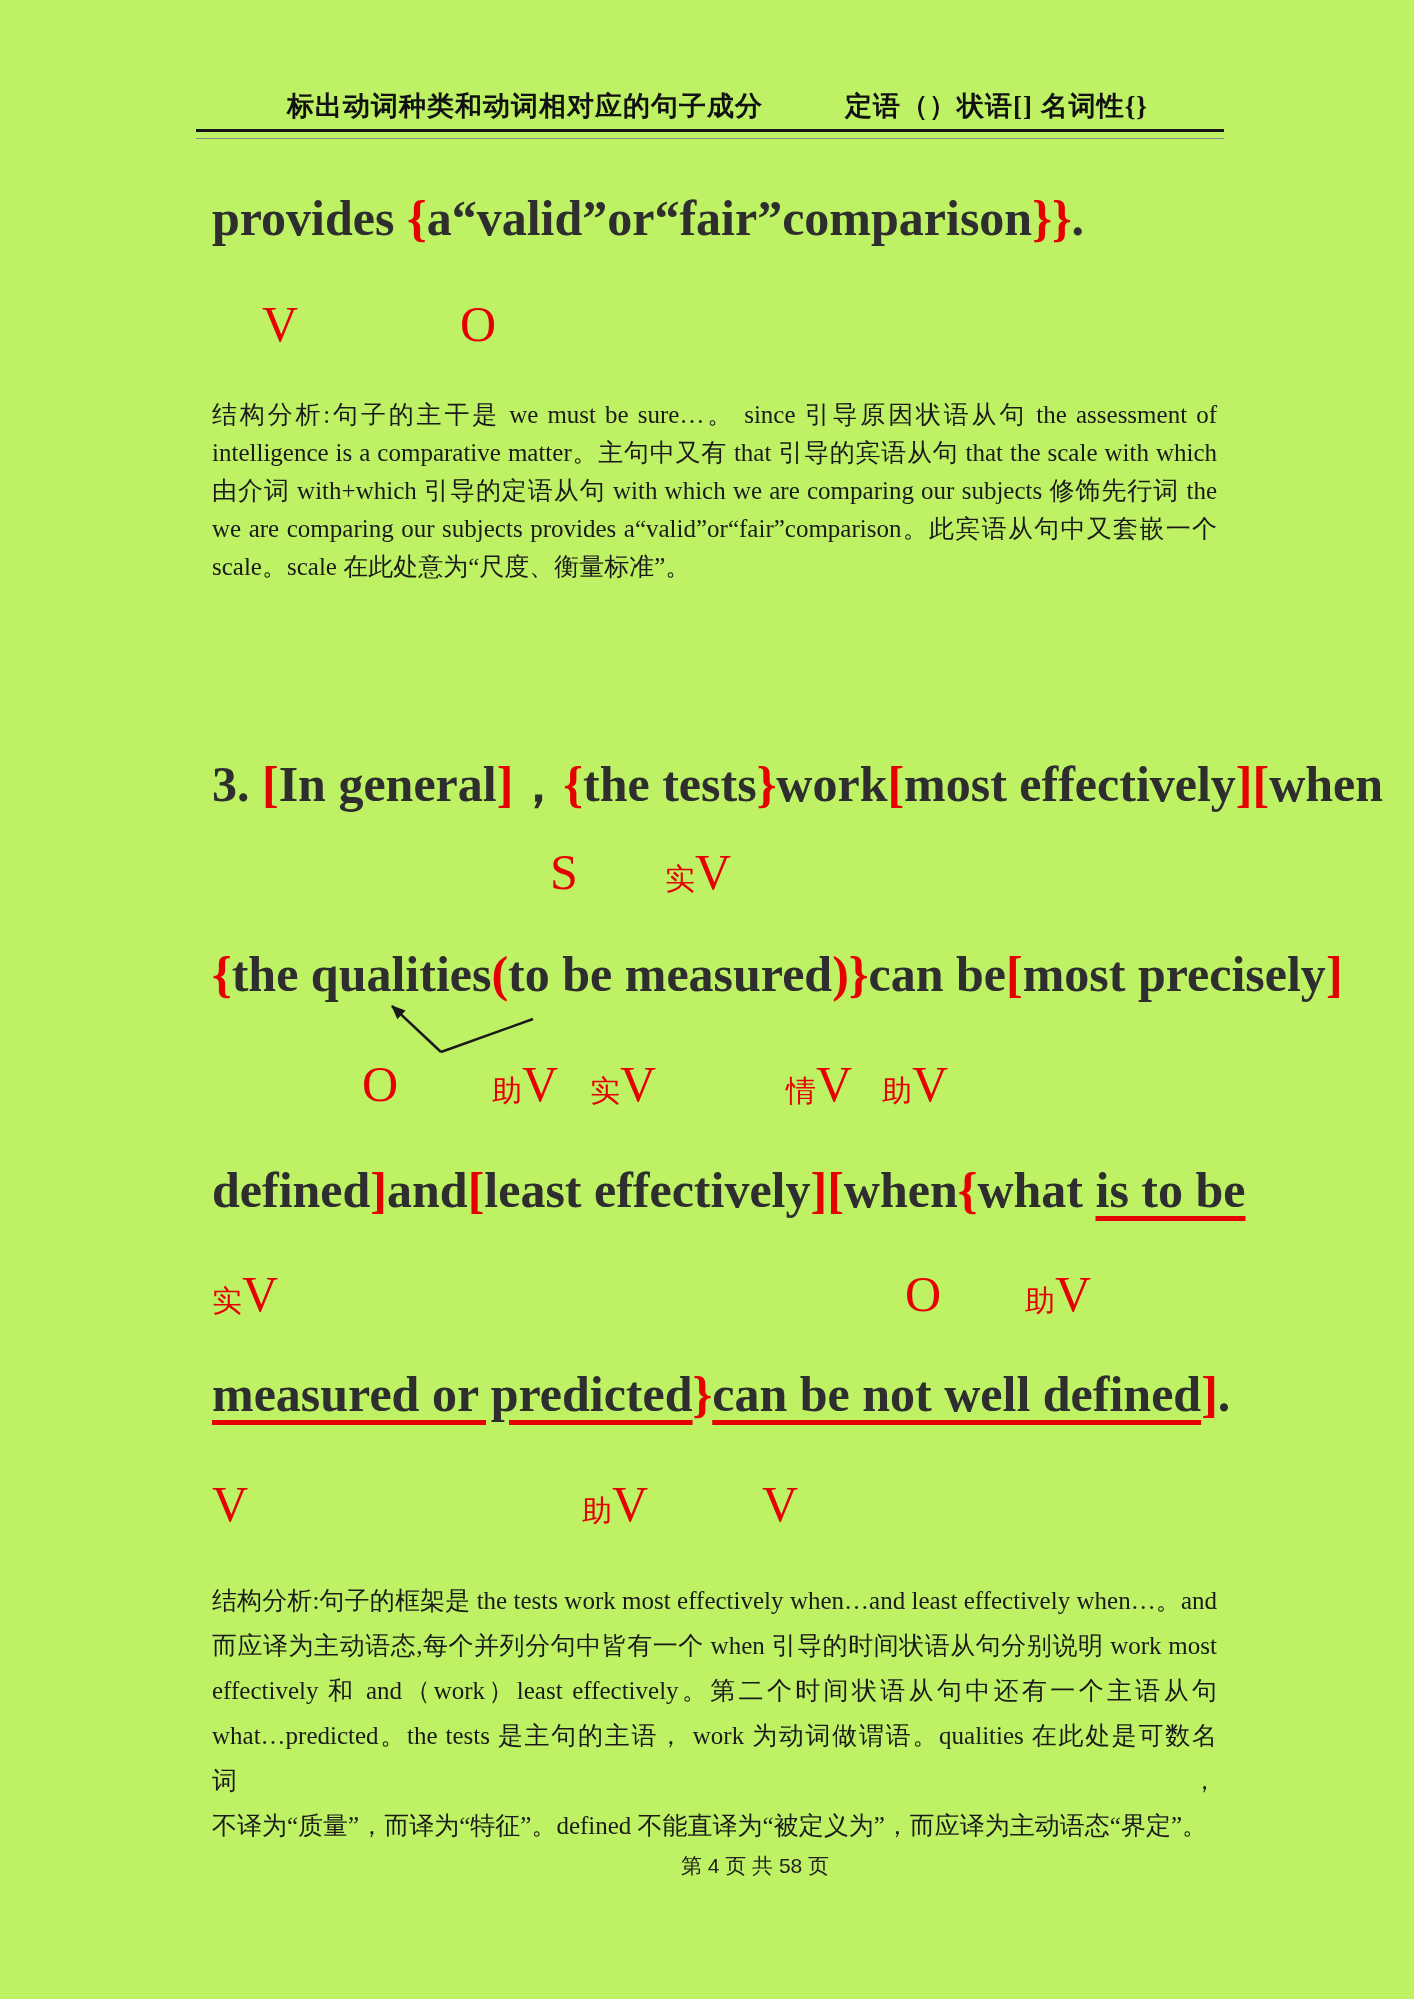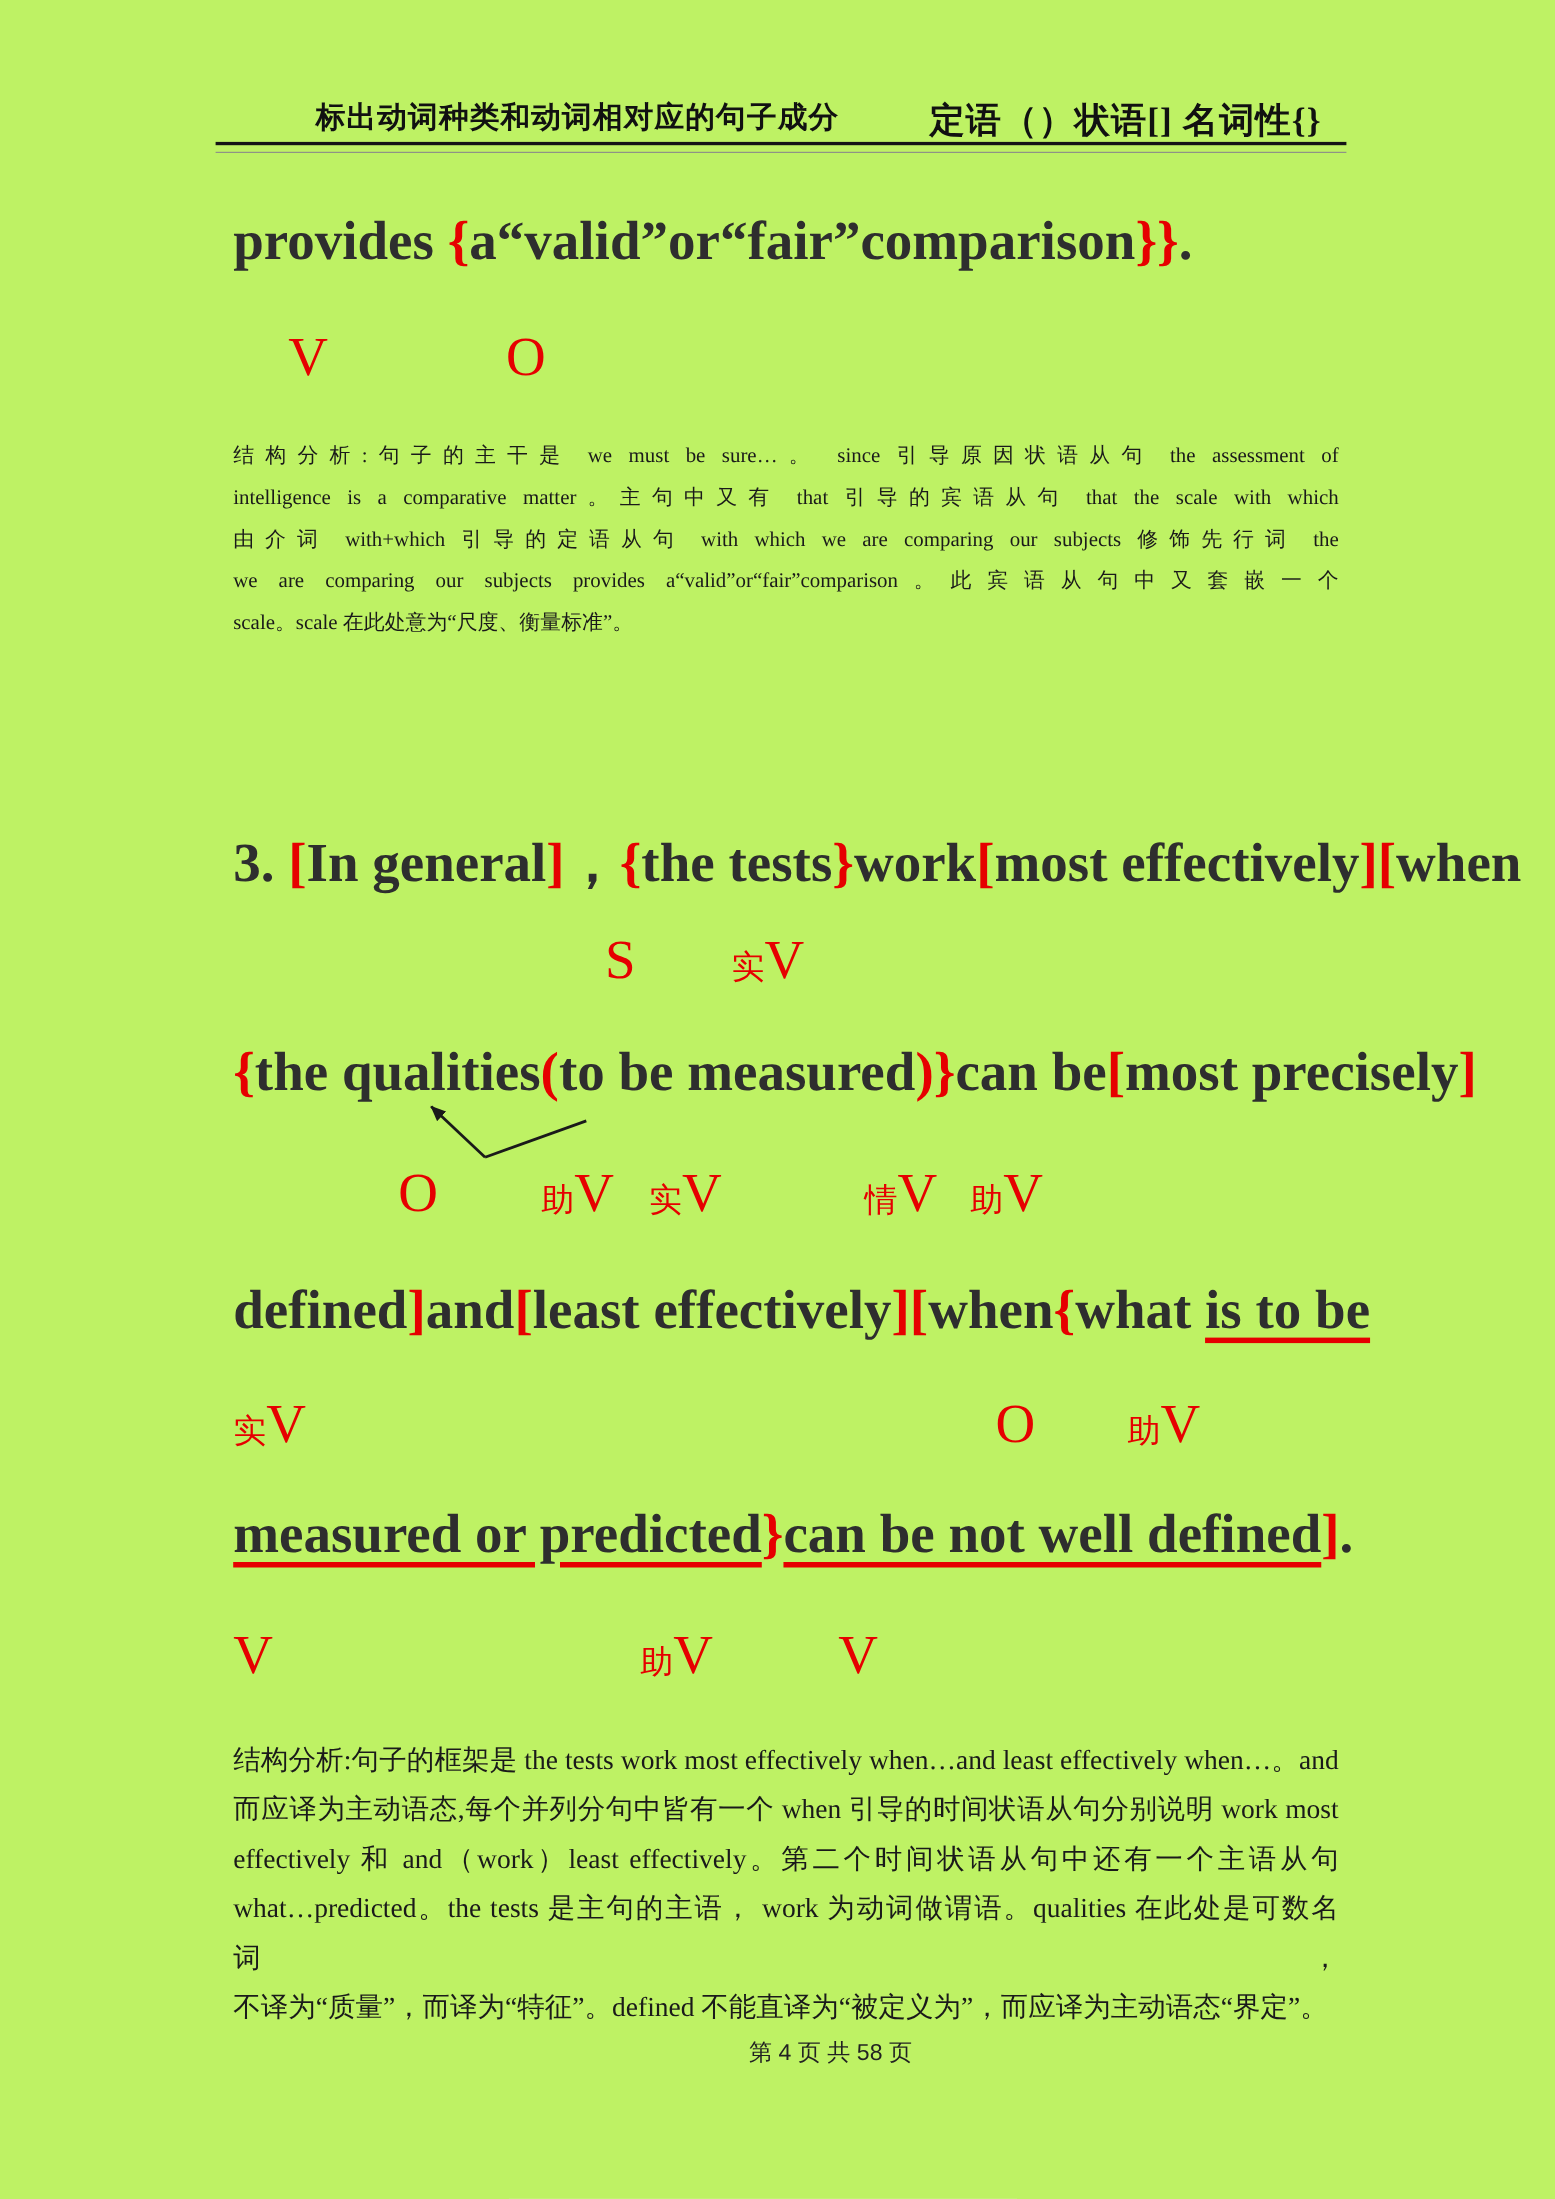--- a/index.html
+++ b/index.html
@@ -6,21 +6,21 @@
   .page{
     position:relative;
     width:1414px;height:1999px;
     background:#bef264;
     font-family:"Liberation Serif","DejaVu Serif",serif;
     color:#1f1f1f;
     overflow:hidden;
   }
   
   .hdr-left{position:absolute;left:287px;top:88px;font-size:27px;font-weight:bold;color:#111;letter-spacing:1px;white-space:nowrap;}
-  .hdr-right{position:absolute;left:845px;top:88px;font-size:32px;font-weight:bold;color:#111;letter-spacing:1px;white-space:nowrap;}
+  .hdr-right{position:absolute;left:845px;top:88px;font-size:27px;font-weight:bold;color:#111;letter-spacing:1px;white-space:nowrap;}
   .rule-thick{position:absolute;left:196px;top:129px;width:1028px;height:3px;background:#151515;}
   .rule-thin{position:absolute;left:196px;top:138px;width:1028px;height:1px;background:#8a8a8a;}
 
   
   .big{
     position:absolute;left:212px;
     font-size:50px;font-weight:bold;color:#2e2e2e;
     white-space:nowrap;line-height:52px;
   }
   .seg-r{color:var(--red,#e60000);}
@@ -32,21 +32,21 @@
   }
 
   
   .label-row{position:absolute;left:0;top:0;width:1414px;height:72px;}
   .lbl{position:absolute;top:0;white-space:nowrap;color:var(--red,#e60000);line-height:64px;}
   .lbl .en{font-size:50px;font-family:"Liberation Serif","DejaVu Serif",serif;}
   .lbl .cn{font-size:30px;}
 
   
   .analysis{position:absolute;left:212px;width:1005px;color:#1a1a1a;}
-  .a1 .aline{font-size:19px;line-height:38px;}
+  .a1 .aline{font-size:25px;line-height:38px;}
   .a2 .aline{font-size:25px;line-height:45px;}
   .aline{text-align:justify;text-align-last:justify;}
   .aline.last{text-align:right;text-align-last:left;}
 
   .arrows{position:absolute;left:360px;top:990px;width:190px;height:75px;}
 
   .footer{
     position:absolute;left:0;top:1852px;width:1414px;
     text-align:center;font-size:21px;color:#222;
     font-family:"Liberation Sans","DejaVu Sans",sans-serif;

